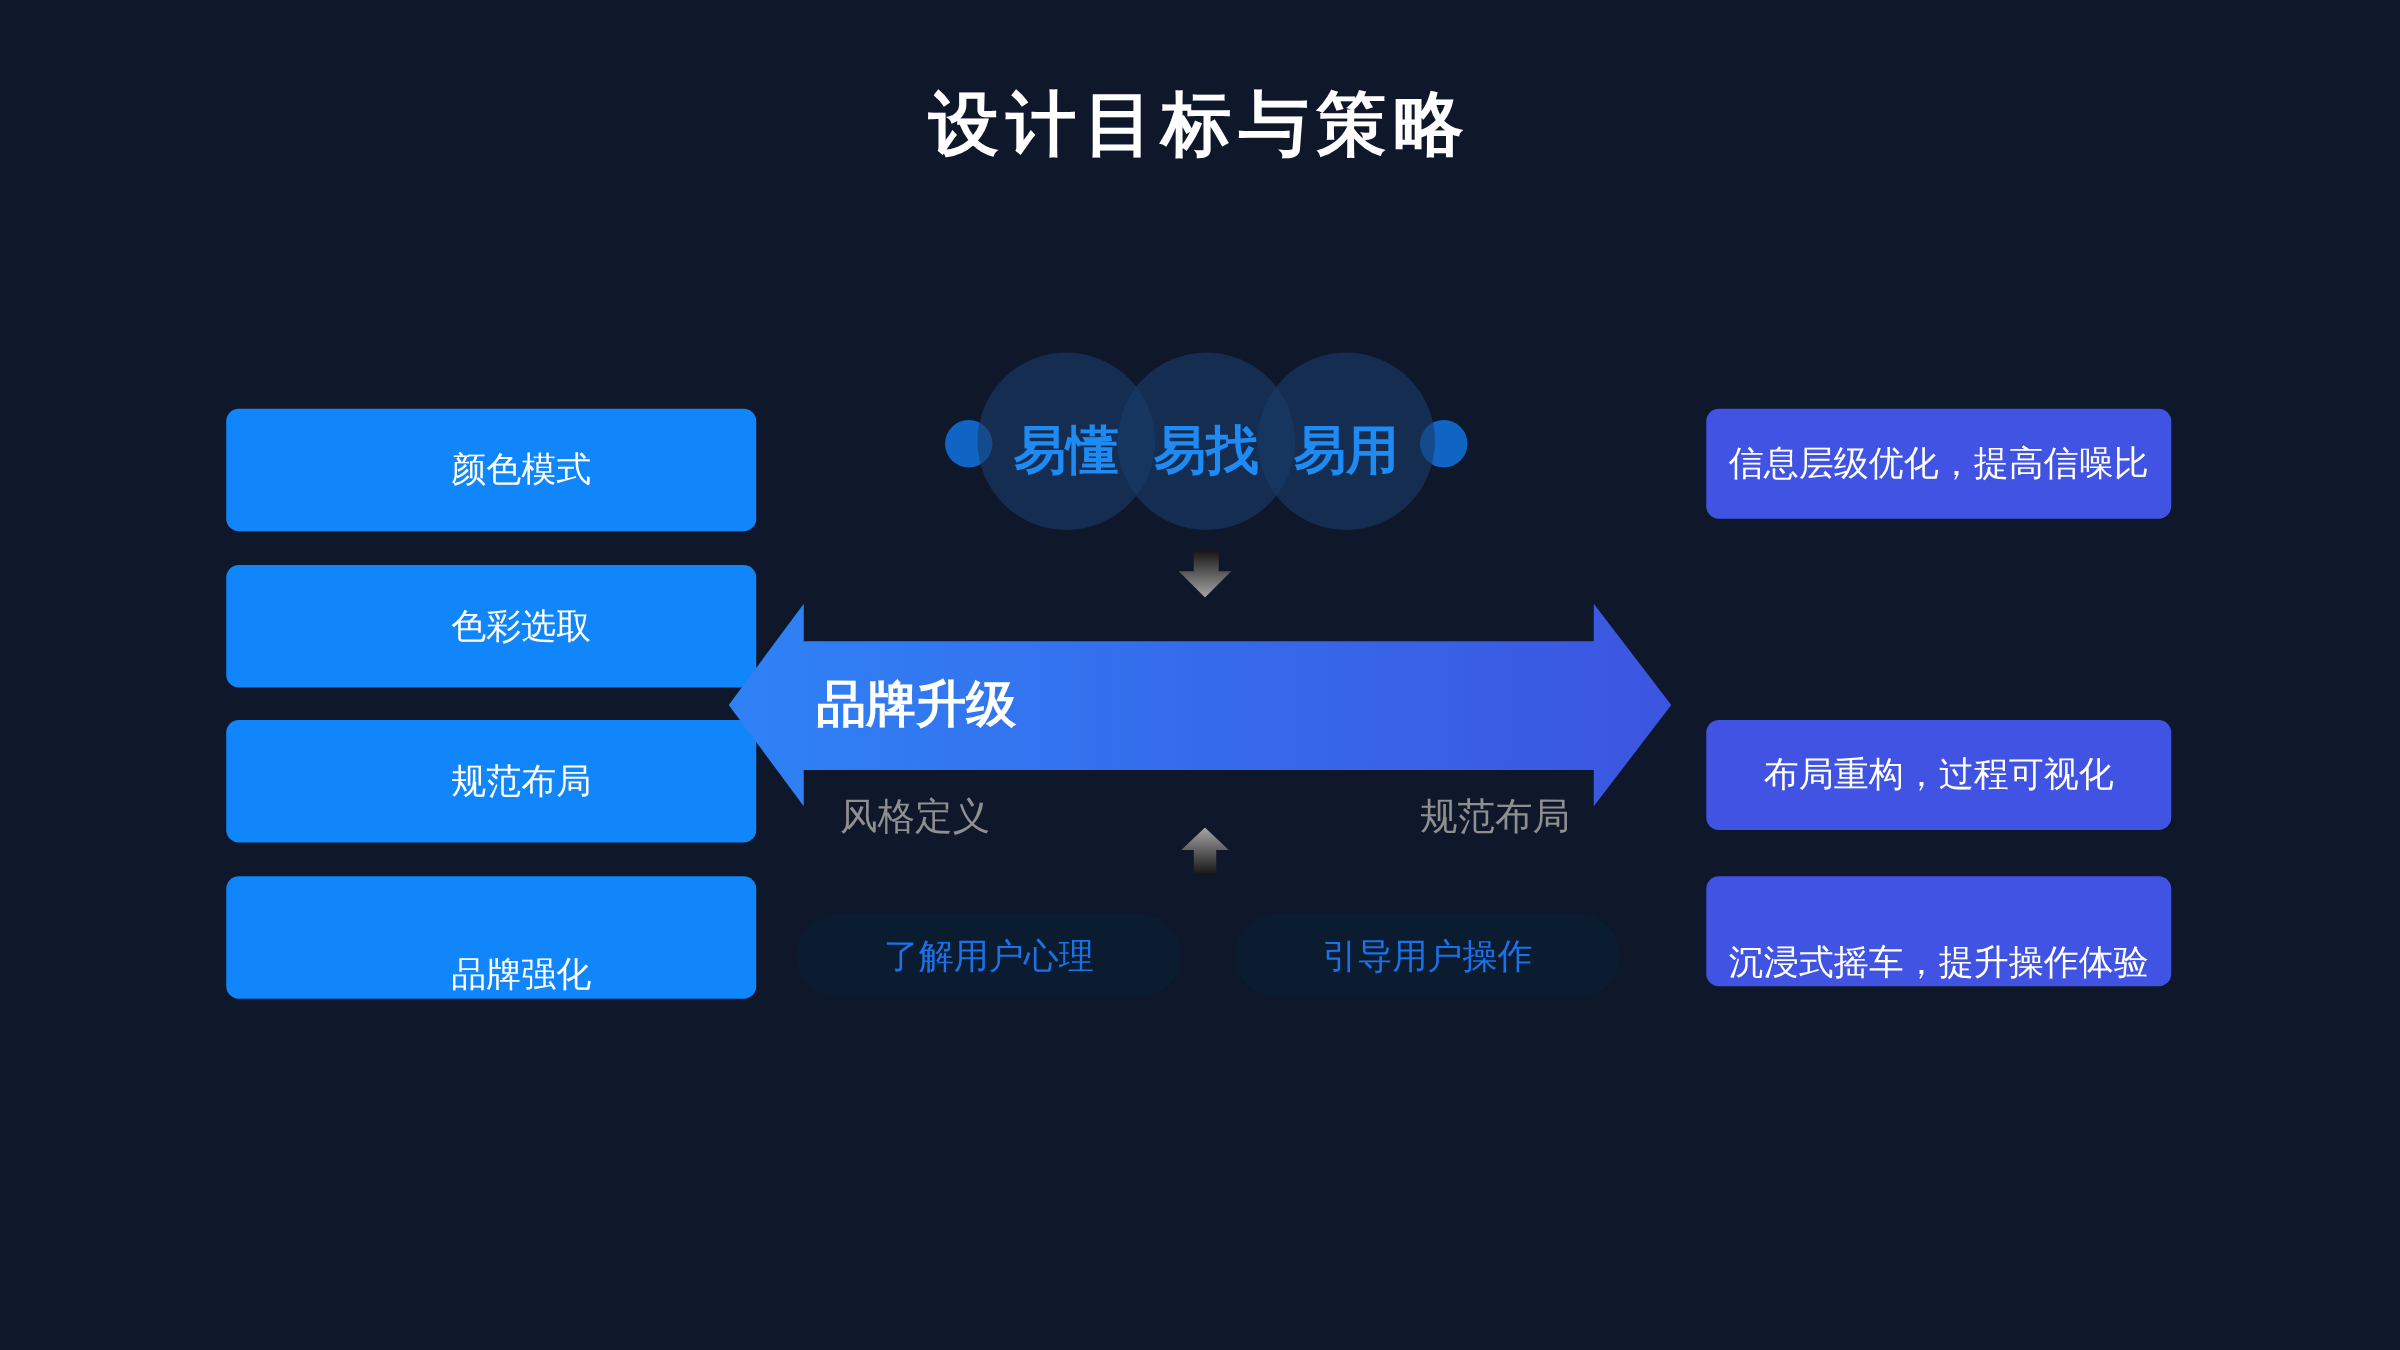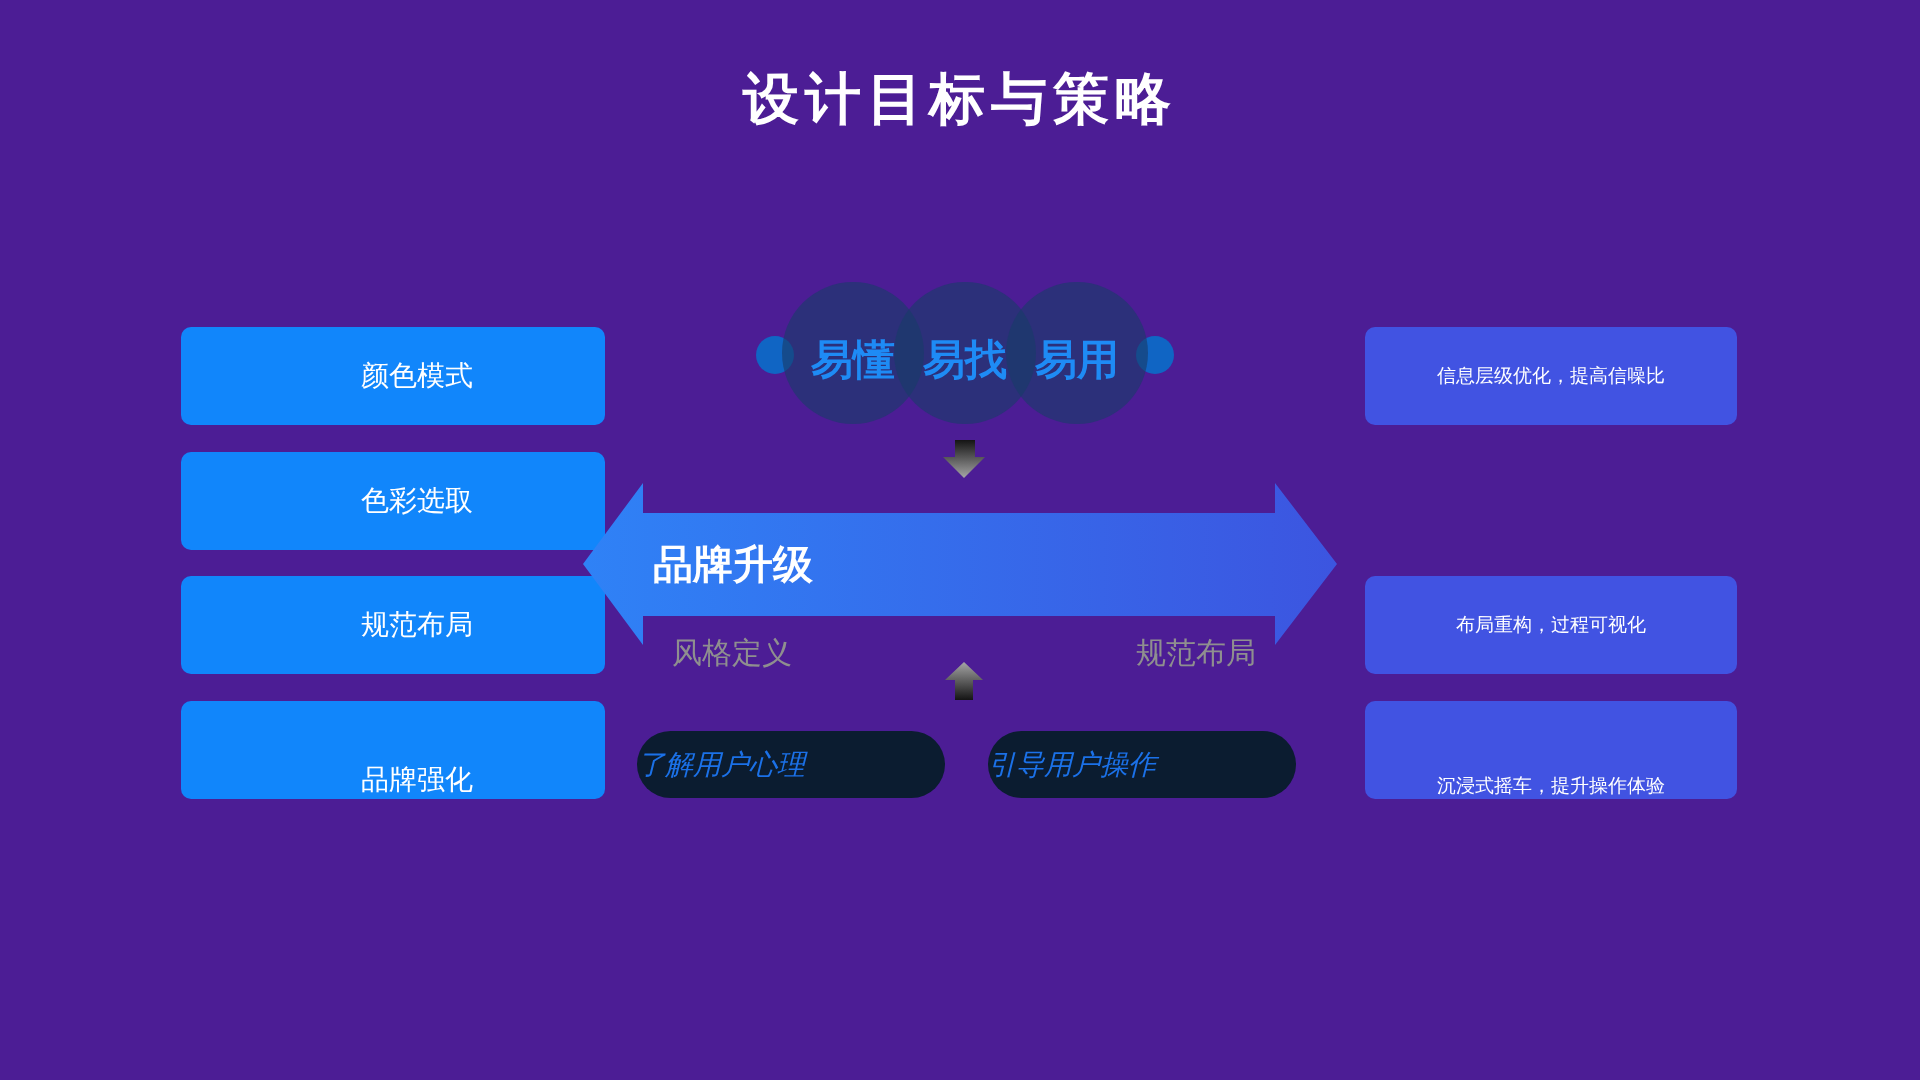--- a/index.html
+++ b/index.html
@@ -1,32 +1,32 @@
 <!DOCTYPE html>
 <html><head>
 <meta charset="utf-8">
 <style>
   html,body{margin:0;padding:0;background:#000;}
   #stage{
-    position:relative;width:1920px;height:1080px;background:#4c1d95;overflow:hidden;
+    position:relative;width:1920px;height:1080px;background:#0f172a;overflow:hidden;
     font-family:"Liberation Sans", sans-serif;
   }
   .abs{position:absolute;}
   
   #title{
     left:0;top:62px;width:1920px;text-align:center;
     color:#fff;font-size:56px;font-weight:900;letter-spacing:6px;
   }
   
   .side-box{
     border-radius:10px;display:flex;align-items:center;justify-content:center;
     color:#fff;
   }
   .left-box{left:181px;width:376px;height:98px;background:#1186fb;font-size:28px;padding-left:48px;}
-  .right-box{left:1365px;width:372px;height:98px;background:#4153e2;font-size:19px;}
+  .right-box{left:1365px;width:372px;height:88px;background:#4153e2;font-size:28px;}
   .row-0{top:327px;} .row-1{top:452px;} .row-2{top:576px;} .row-3{top:701px;align-items:flex-end;}
   
   .dot{width:38px;height:38px;border-radius:50%;background:#1065c4;}
   .big-circle{
     width:142px;height:142px;border-radius:50%;
     background:rgba(25,60,105,0.62);
   }
   .circle-label{
     width:142px;text-align:center;color:#1e8bf5;font-size:42px;font-weight:bold;
   }
@@ -53,22 +53,22 @@
     color:#fff;font-size:40px;font-weight:bold;line-height:162px;
   }
   #bar-label-left{margin-left:70px;}
   #bar-label-right{margin-right:60px;}
   .sub-label{color:#8f8f8f;font-size:30px;top:633px;}
   #sub-label-left{left:672px;}
   #sub-label-right{left:1056px;width:200px;text-align:right;}
   
   .pill{
     top:731px;height:67px;border-radius:34px;background:#0b1c30;
-    display:flex;align-items:center;justify-content:flex-start;
-    color:#1b71e8;font-size:28px;font-style:italic;
+    display:flex;align-items:center;justify-content:center;
+    color:#1b71e8;font-size:28px;
   }
   #pill-0{left:637px;width:308px;}
   #pill-1{left:988px;width:308px;}
 </style>
 </head>
 <body>
 
 <div id="stage">
 
   <div id="title" class="abs">设计目标与策略</div>

